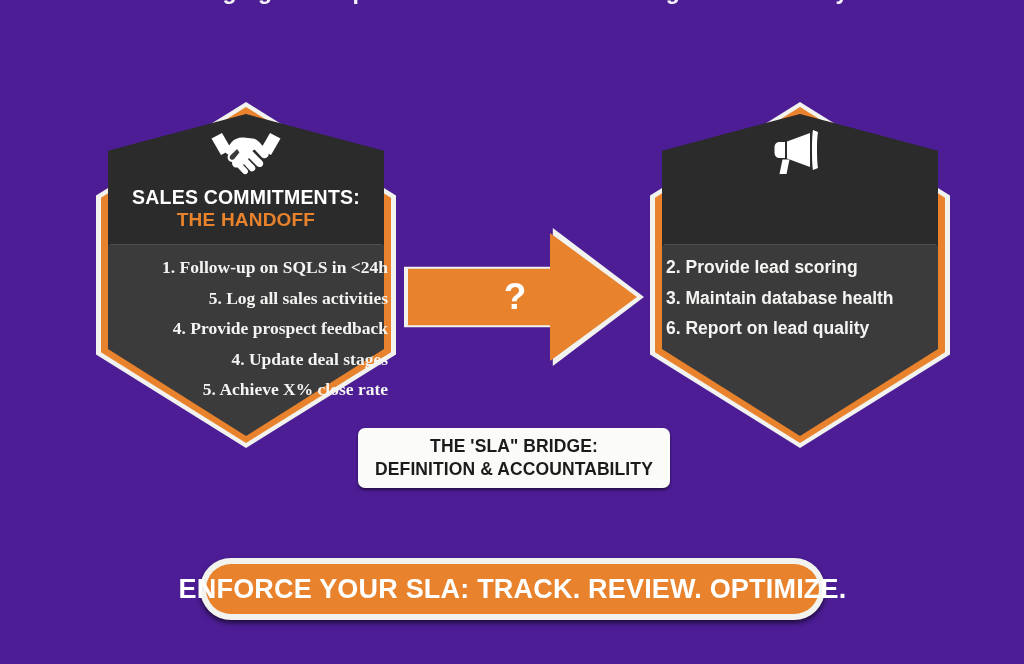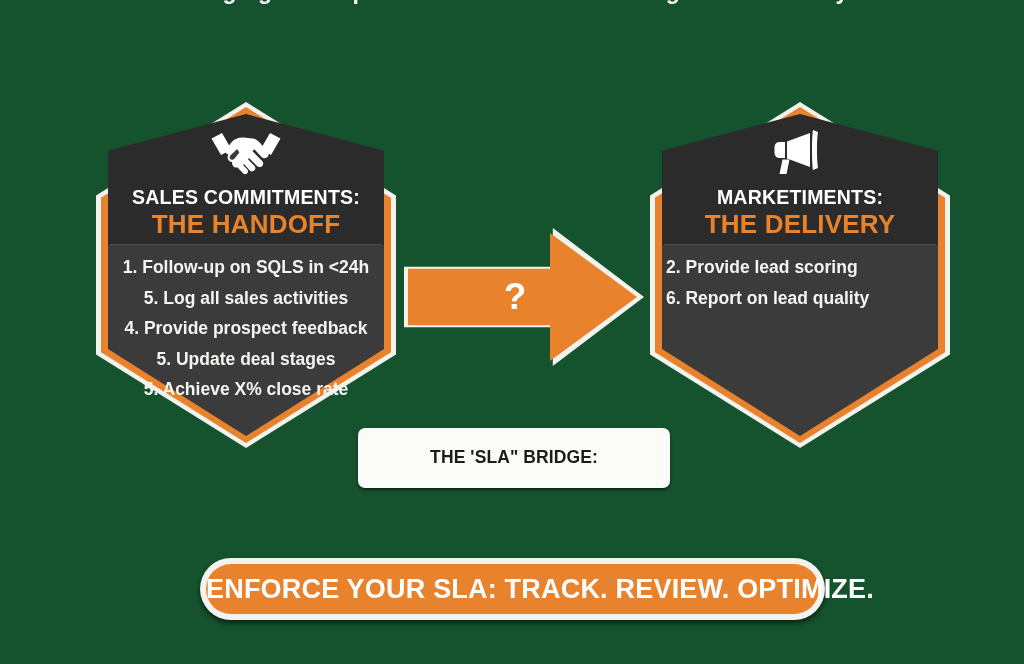--- a/index.html
+++ b/index.html
@@ -15,21 +15,21 @@
     font-family: "Liberation Sans", sans-serif;
     position: relative;
     -webkit-font-smoothing: antialiased;
   }
 
   #stage {
     position: absolute;
     left: 0; top: 0;
     width: 1024px;
     height: 664px;
-    background: #14532d;
+    background: #4c1d95;
   }
 
   
   .top-sliver {
     position: absolute;
     left: 0;
     top: -22px;
     width: 1024px;
     height: 30px;
     text-align: center;
@@ -124,21 +124,21 @@
     color: #ffffff;
     font-size: 19.5px;
     font-weight: bold;
     letter-spacing: .2px;
     line-height: 1.15;
     text-transform: uppercase;
     white-space: nowrap;
   }
   .hex-title-sub {
     color: #e8822c;
-    font-size: 26px;
+    font-size: 19px;
     font-weight: bold;
     letter-spacing: .2px;
     line-height: 1.25;
     text-transform: uppercase;
     white-space: nowrap;
   }
 
   .hex-list {
     position: absolute;
     left: 8px;
@@ -148,21 +148,21 @@
     margin: 0;
     padding: 0;
   }
   .hex-list li {
     color: #f4f4f2;
     font-size: 17.5px;
     font-weight: 600;
     line-height: 30.6px;
     white-space: nowrap;
   }
-  .hex-wrap.left  .hex-list { text-align: center; padding-right: 4px; }
+  .hex-wrap.left  .hex-list { text-align: right; padding-right: 4px; font-family: Liberation Serif, serif; }
   .hex-wrap.right .hex-list { text-align: left;  padding-left: 8px; }
 
   
   .arrow-wrap {
     position: absolute;
     left: 404px;
     top: 228px;
     width: 240px;
     height: 138px;
   }
@@ -232,21 +232,21 @@
   .cta-inner {
     position: absolute;
     left: 6px;
     top: 6px;
     width: calc(100% - 12px);
     height: calc(100% - 12px);
     background: #e8822c;
     border-radius: 25px;
     display: flex;
     align-items: center;
-    justify-content: flex-start;
+    justify-content: center;
   }
   .cta-text {
     color: #ffffff;
     font-size: 27px;
     font-weight: bold;
     letter-spacing: .2px;
     text-transform: uppercase;
     white-space: nowrap;
   }
 </style>
@@ -279,21 +279,21 @@
 
       <div class="hex-titles">
         <div class="hex-title-main">SALES COMMITMENTS:</div>
         <div class="hex-title-sub">THE HANDOFF</div>
       </div>
 
       <ul class="hex-list">
         <li>1. Follow-up on SQLS in &lt;24h</li>
         <li>5. Log all sales activities</li>
         <li>4. Provide prospect feedback</li>
-        <li>5. Update deal stages</li>
+        <li>4. Update deal stages</li>
         <li>5. Achieve X% close rate</li>
       </ul>
     </div>
   </div>
 
   <div class="hex-wrap right">
     <div class="hex-layer hex-white"></div>
     <div class="hex-layer hex-orange"></div>
     <div class="hex-layer hex-body"></div>
     <div class="hex-header-band"></div>
@@ -304,40 +304,38 @@
         <svg width="62" height="48" viewBox="0 0 62 48" aria-hidden="true">
           <g fill="#ffffff">
             <path d="M44 2 C44 2 43 6 43 22 C43 38 44 42 44 42 L49 40 C49 40 48 35 48 22 C48 9 49 4 49 4 Z"></path>
             <path d="M41 5 L41 39 L18 30.5 L18 13.5 Z"></path>
             <path d="M16 14 L10.5 14 C7.5 14 5.5 16.2 5.5 19.5 L5.5 24.5 C5.5 27.8 7.5 30 10.5 30 L16 30 Z"></path>
             <path d="M13.5 31.5 L20.5 31.5 L17.5 46 L10.5 46 Z"></path>
           </g>
         </svg>
       </div>
 
-      <div class="hex-titles">
-        <div class="hex-title-main">MARKETIMENTS:</div>
-        <div class="hex-title-sub">THE DELIVERY</div>
-      </div>
 
       <ul class="hex-list">
         <li>2. Provide lead scoring</li>
+        <li>3. Maintain database health</li>
         <li>6. Report on lead quality</li>
       </ul>
     </div>
   </div>
 
   <div class="arrow-wrap">
     <div class="arrow-shape arrow-white"></div>
     <div class="arrow-shape arrow-orange"></div>
     <div class="arrow-q">?</div>
   </div>
 
   <div class="bridge-box">
     <div class="bridge-line">THE 'SLA" BRIDGE:</div>
+    <div class="bridge-line">DEFINITION &amp; ACCOUNTABILITY</div>
   </div>
 
   <div class="cta-outer">
     <div class="cta-inner">
       <span class="cta-text">ENFORCE YOUR SLA: TRACK. REVIEW. OPTIMIZE.</span>
     </div>
   </div>
 
 </div>
 

